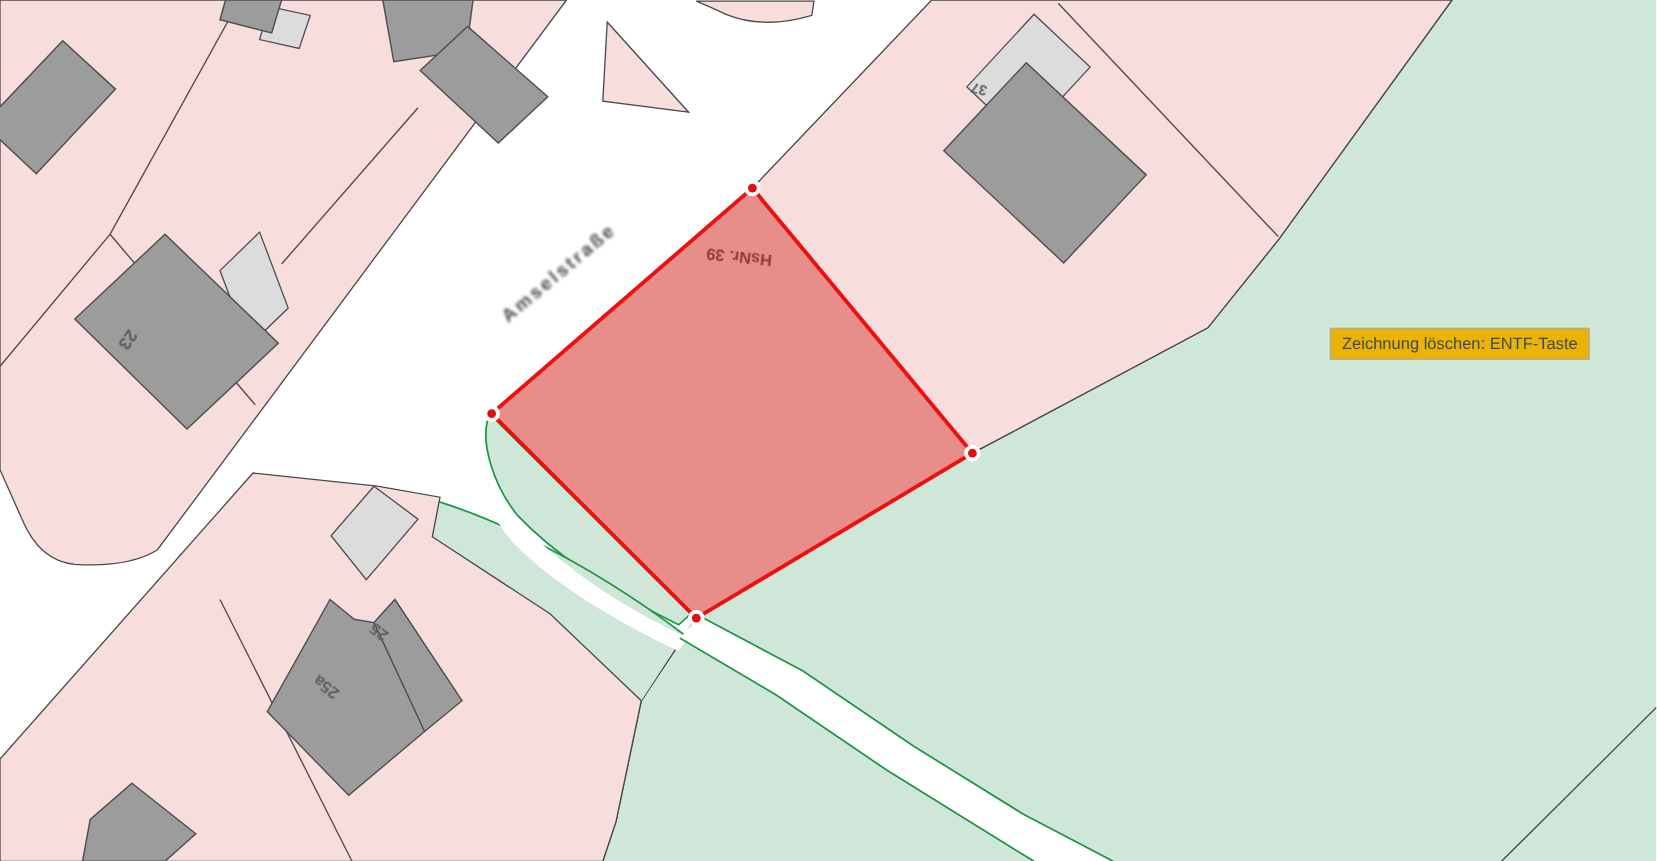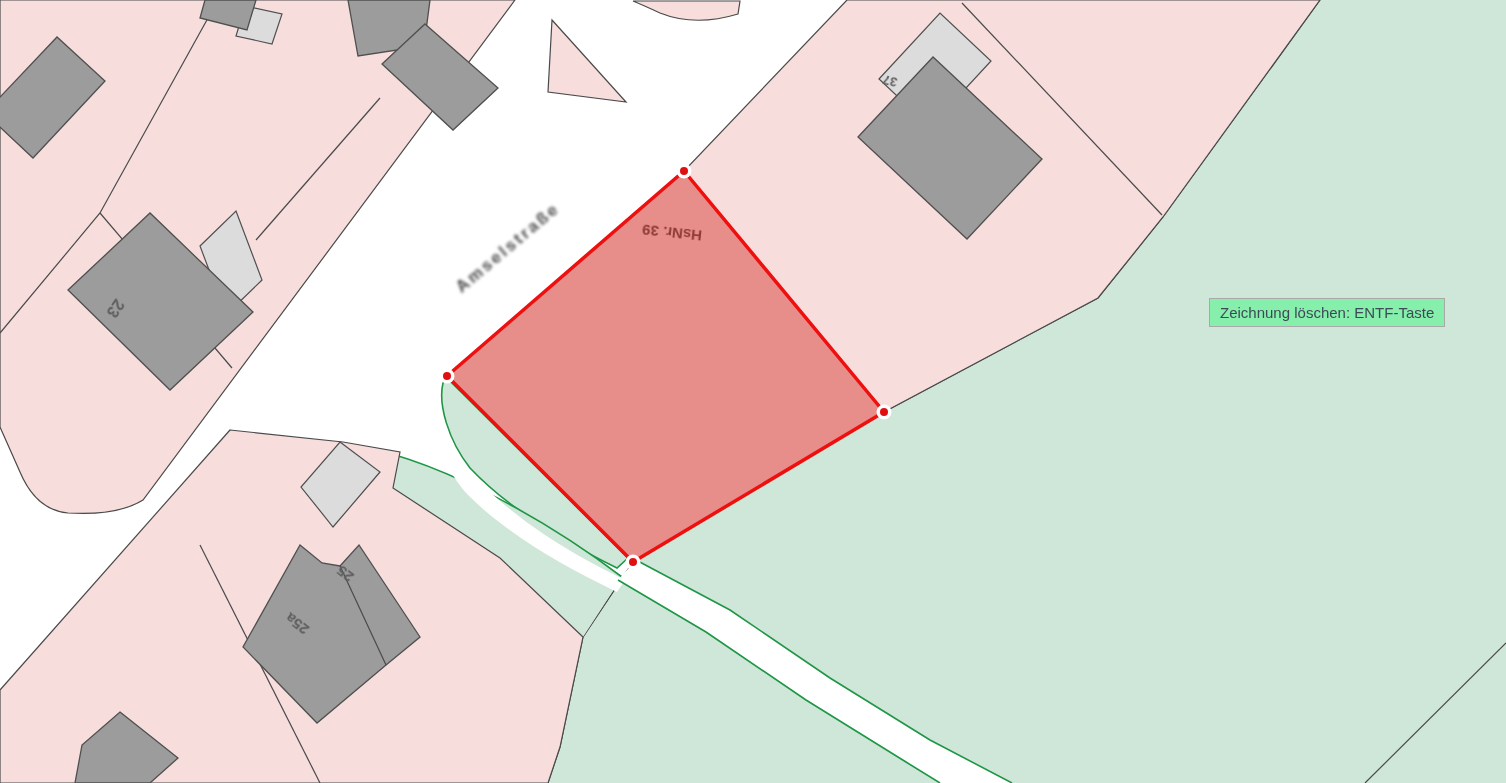--- a/index.html
+++ b/index.html
@@ -10,21 +10,21 @@
   .street{font-size:17px;font-weight:700;color:#4d4d4d;letter-spacing:2.5px;
           filter:blur(1.6px);transform:translate(-50%,-50%) rotate(-40deg);}
   .hsnr{font-size:15px;font-weight:600;color:#8e3c34;filter:blur(.4px);
         transform:translate(-50%,-50%) rotate(186deg);}
   .hn{font-size:15px;font-weight:600;color:#5f5f5f;filter:blur(.3px);}
   .hn23{transform:translate(-50%,-50%) rotate(125deg);font-size:16px;}
   .hn25{transform:translate(-50%,-50%) rotate(218deg);}
   .hn25a{transform:translate(-50%,-50%) rotate(218deg);}
   .hn37{transform:translate(-50%,-50%) rotate(194deg);font-size:13px;}
   #tooltip{position:absolute;left:1209px;top:298px;height:27px;line-height:27px;
-           background:#86efac;border:1px solid #a9a9a9;padding:0 10px;
+           background:#eab308;border:1px solid #a9a9a9;padding:0 10px;
            font-size:15px;color:#3e4a56;}
   .bnd{fill:none;stroke:#4a4a4a;stroke-width:1.2;}
   .pink{fill:#f8dddd;stroke:#4a4a4a;stroke-width:1.2;}
   .bld{fill:#9c9c9c;stroke:#4f4f4f;stroke-width:1.3;}
   .bldlt{fill:#dcdcdc;stroke:#4f4f4f;stroke-width:1.2;}
   .grn{fill:#cfe7d8;}
   .grnln{fill:none;stroke:#1f9646;stroke-width:1.6;}
   .sel{fill:rgba(208,28,22,0.5);stroke:#ee0f0f;stroke-width:3.5;stroke-linejoin:round;}
 </style>
 </head>

